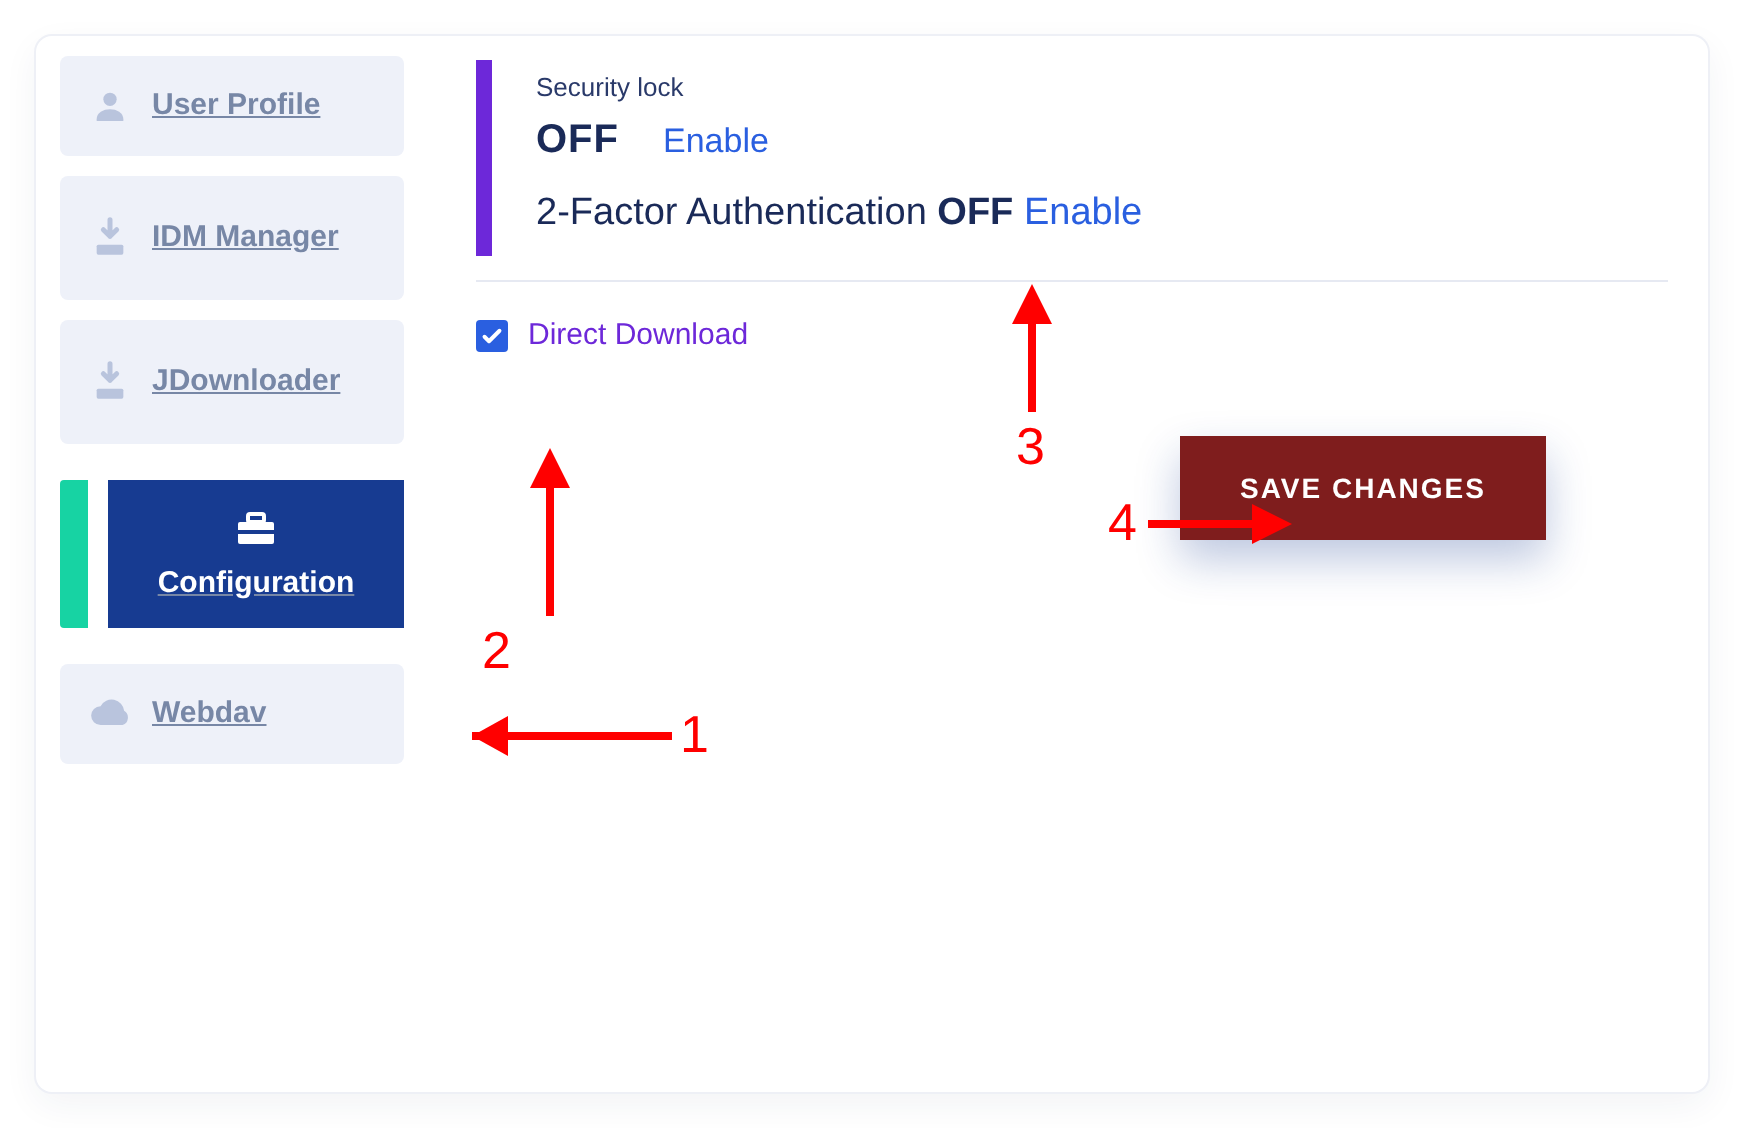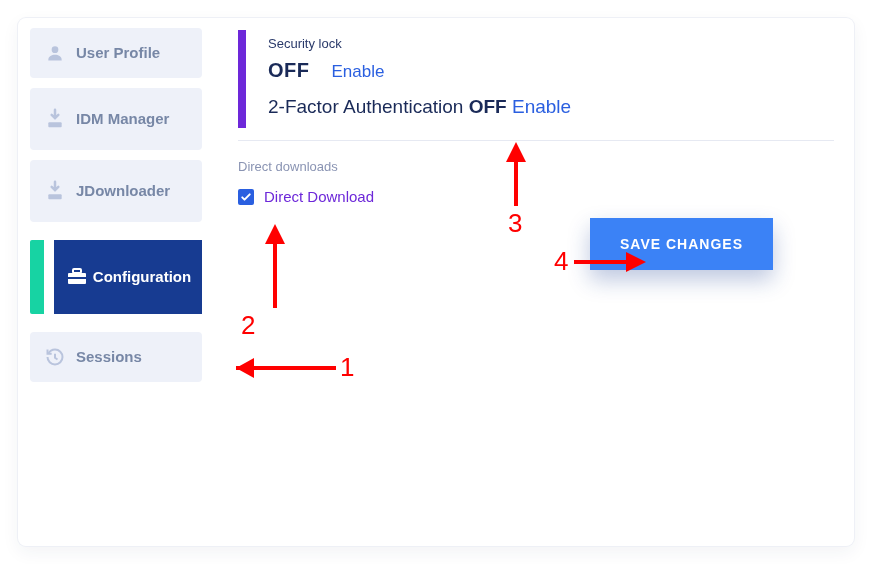--- a/index.html
+++ b/index.html
@@ -31,20 +31,21 @@
     gap: 10px;
     height: 50px;
     background: #eef1f9;
     border-radius: 4px;
     padding: 0 14px;
     margin-bottom: 10px;
     color: #7787a6;
     font-weight: 700;
     font-size: 15px;
     cursor: pointer;
+    text-decoration: underline;
   }
   .side-item.tall { height: 62px; }
   .side-item .label { line-height: 1.25; }
   .side-item .icon { width: 22px; display: flex; align-items: center; justify-content: center; }
   .side-item.active-wrap {
     display: flex;
     align-items: stretch;
     padding: 0;
     background: transparent;
     height: 74px;
@@ -54,21 +55,21 @@
   .active-accent {
     width: 14px;
     background: #17d3a3;
     border-radius: 2px 0 0 2px;
   }
   .active-body {
     flex: 1;
     background: #173b91;
     color: #ffffff;
     display: flex;
-    flex-direction: row;
+    flex-direction: column;
     align-items: center;
     justify-content: center;
     gap: 4px;
   }
   .active-body .label { font-weight: 700; font-size: 15px; }
   .content {
     flex: 1;
     position: relative;
     padding: 12px 20px 20px 28px;
   }
@@ -97,21 +98,21 @@
     border-radius: 2px;
     display: flex; align-items: center; justify-content: center;
     cursor: pointer;
   }
   .chk svg { display: block; }
   .chk-label { color: #6d28d9; font-size: 15px; }
   .save-btn {
     position: absolute;
     top: 200px;
     left: 380px;
-    background: #3b82f6;
+    background: #7f1d1d;
     color: #ffffff;
     font-weight: 700;
     letter-spacing: 1px;
     font-size: 14px;
     padding: 18px 30px;
     border: none;
     cursor: pointer;
     box-shadow: 0 10px 22px rgba(23,59,145,0.28);
   }
   
@@ -163,31 +164,29 @@
           <svg width="24" height="22" viewBox="0 0 24 22" fill="#ffffff">
               <rect x="3" y="8" width="18" height="11" rx="1"></rect>
               <rect x="8" y="4" width="8" height="4" rx="1" fill="none" stroke="#ffffff" stroke-width="2"></rect>
               <rect x="3" y="12" width="18" height="2" fill="#173b91"></rect>
             </svg>
         </span>
         <span class="label">Configuration</span>
       </div>
     </div>
 
-
     <div class="side-item">
       <span class="icon">
-        <svg width="20" height="20" viewBox="0 0 24 24" fill="none" stroke="#b9c4dd" stroke-width="2.4">
-            <path d="M3 12a9 9 0 109-9 9 9 0 00-8 5"></path>
-            <path d="M3 3v5h5"></path>
-            <path d="M12 8v5l3 2"></path>
-          </svg>
-      </span>
-      <span class="label">Sessions</span>
-    </div>
+        <svg width="22" height="16" viewBox="0 0 28 18" fill="#b9c4dd">
+            <path d="M8 16a6 6 0 010-12 8 8 0 0115 3 5 5 0 01-1 9H8z"></path>
+          </svg>
+      </span>
+      <span class="label">Webdav</span>
+    </div>
+
 
   </div>
 
   <div class="content">
 
     <div class="sec-block">
       <div class="small-label">Security lock</div>
       <div class="row1">
         <span class="off-big">OFF</span>
         <span class="enable-link">Enable</span>
@@ -196,21 +195,20 @@
         <span>2-Factor Authentication</span>
         <span> </span>
         <span class="off2">OFF</span>
         <span> </span>
         <span class="en2">Enable</span>
       </div>
     </div>
 
     <div class="divider"></div>
 
-    <div class="section-title">Direct downloads</div>
 
     <div class="chk-row">
       <div class="chk">
         <svg width="12" height="12" viewBox="0 0 16 16">
             <path d="M3 8.5l3 3 7-7" stroke="#ffffff" stroke-width="2.6" fill="none" stroke-linecap="round" stroke-linejoin="round"></path>
           </svg>
       </div>
       <span class="chk-label">Direct Download</span>
     </div>
 

